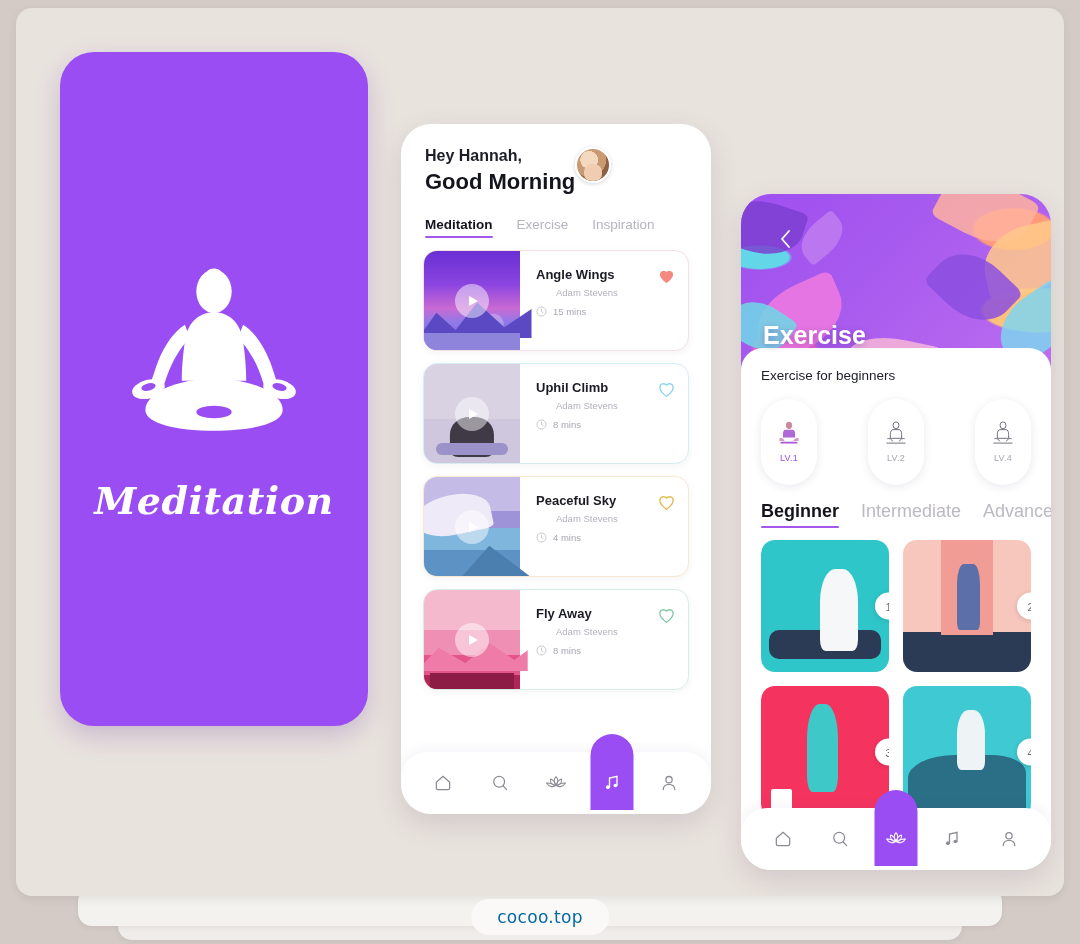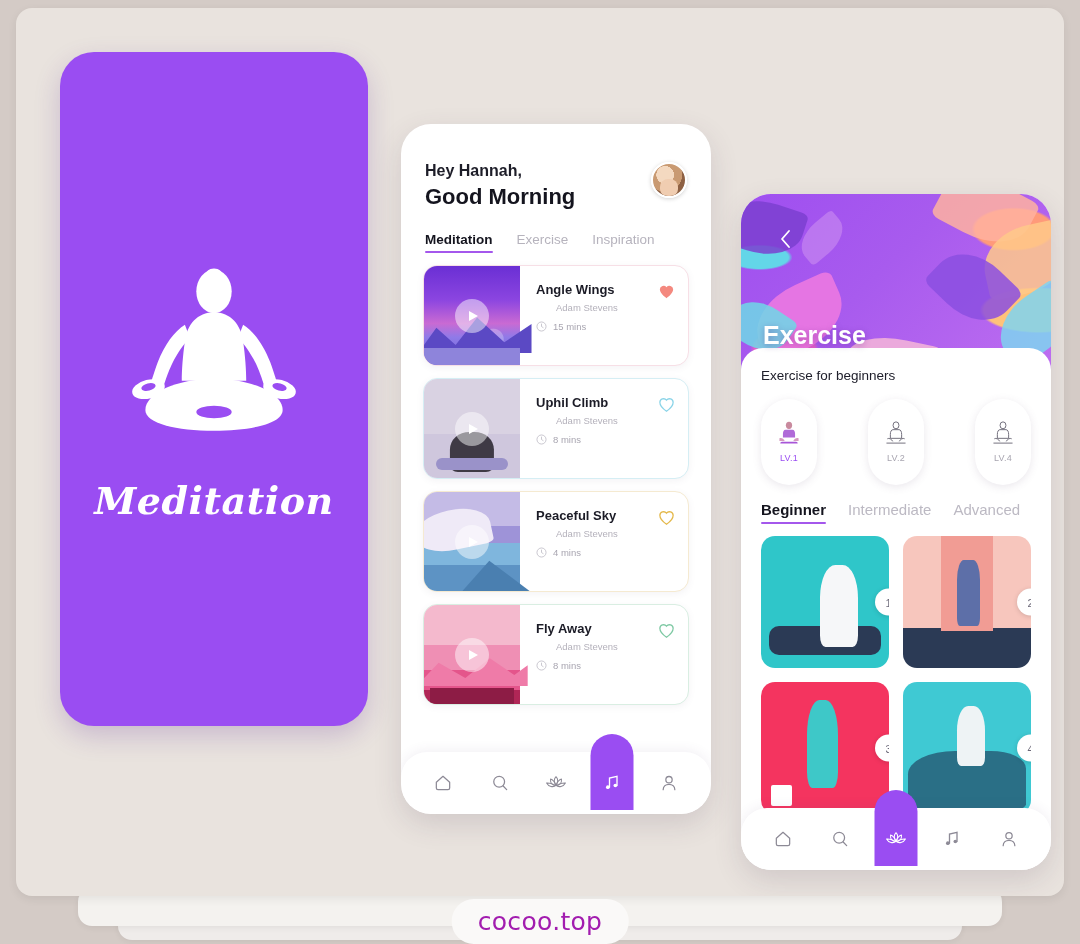--- a/index.html
+++ b/index.html
@@ -29,22 +29,22 @@
     overflow: hidden;
   }
 
   
   #watermark {
     position: absolute; left: 50%; top: 899px;
     transform: translateX(-50%);
     background: #faf9f8;
     border-radius: 22px;
     padding: 8px 26px;
-    color: #a21caf;
-    font-size: 25px; letter-spacing: .3px;
+    color: #0369a1;
+    font-size: 17px; letter-spacing: .3px;
     font-family: "DejaVu Sans", sans-serif;
     z-index: 9;
   }
 
   
   #phone-splash {
     position: absolute; left: 44px; top: 44px;
     width: 308px; height: 674px;
     background: #9a4df2;
     border-radius: 34px;
@@ -65,21 +65,21 @@
     position: absolute;
     background: #ffffff;
     border-radius: 30px;
     box-shadow: 0 10px 28px rgba(80,60,90,0.16);
     overflow: hidden;
   }
   #phone-home { left: 385px; top: 116px; width: 310px; height: 690px; }
   #phone-ex   { left: 725px; top: 186px; width: 310px; height: 676px; }
 
   
-  .home-head { padding: 38px 24px 0 24px; display: flex; justify-content: space-between; align-items: flex-start; }
+  .home-head { padding: 23px 24px 0 24px; display: flex; align-items: flex-start; }
   .greet-hey  { font-size: 16px; color: #1d1d28; font-weight: 700; }
   .greet-main { font-size: 22px; color: #14141e; font-weight: 700; margin-top: 4px; }
   #avatar {
     width: 36px; height: 36px; border-radius: 50%;
     background: radial-gradient(circle at 38% 34%, #f4d9c0 0 30%, #c99a72 31% 58%, #8d6043 59% 100%);
     border: 2px solid #fff;
     box-shadow: 0 1px 4px rgba(0,0,0,.18);
     overflow: hidden; position: relative; flex: 0 0 auto;
   }
   #avatar::after {
@@ -201,21 +201,21 @@
   .levels { display: flex; justify-content: space-between; margin-top: 16px; }
   .level {
     width: 56px; height: 86px; border-radius: 28px;
     background: #fff; box-shadow: 0 2px 9px rgba(90,70,110,.13);
     display: flex; flex-direction: column; align-items: center; justify-content: center; gap: 6px;
   }
   .level-label { font-size: 9px; color: #a8a5b0; letter-spacing: .3px; }
   .level.active .level-label { color: #9a4df2; font-weight: 400; }
 
   .ex-tabs { display: flex; gap: 22px; margin-top: 16px; }
-  .ex-tab { font-size: 15px; color: #bcb9c3; padding-bottom: 6px; position: relative; }
+  .ex-tab { font-size: 18px; color: #bcb9c3; padding-bottom: 6px; position: relative; }
   .ex-tab.active { color: #14141e; font-weight: 700; }
   .ex-tab.active::after {
     content: ""; position: absolute; left: 0; right: 0; bottom: 0;
     height: 2.5px; background: #a457ec; border-radius: 2px;
   }
 
   .ex-grid { display: grid; grid-template-columns: 1fr 1fr; gap: 14px; margin-top: 12px; }
   .ex-card { position: relative; height: 132px; border-radius: 14px; overflow: hidden; }
   .ex-badge {
     position: absolute; right: -13px; top: 50%; transform: translateY(-50%);

